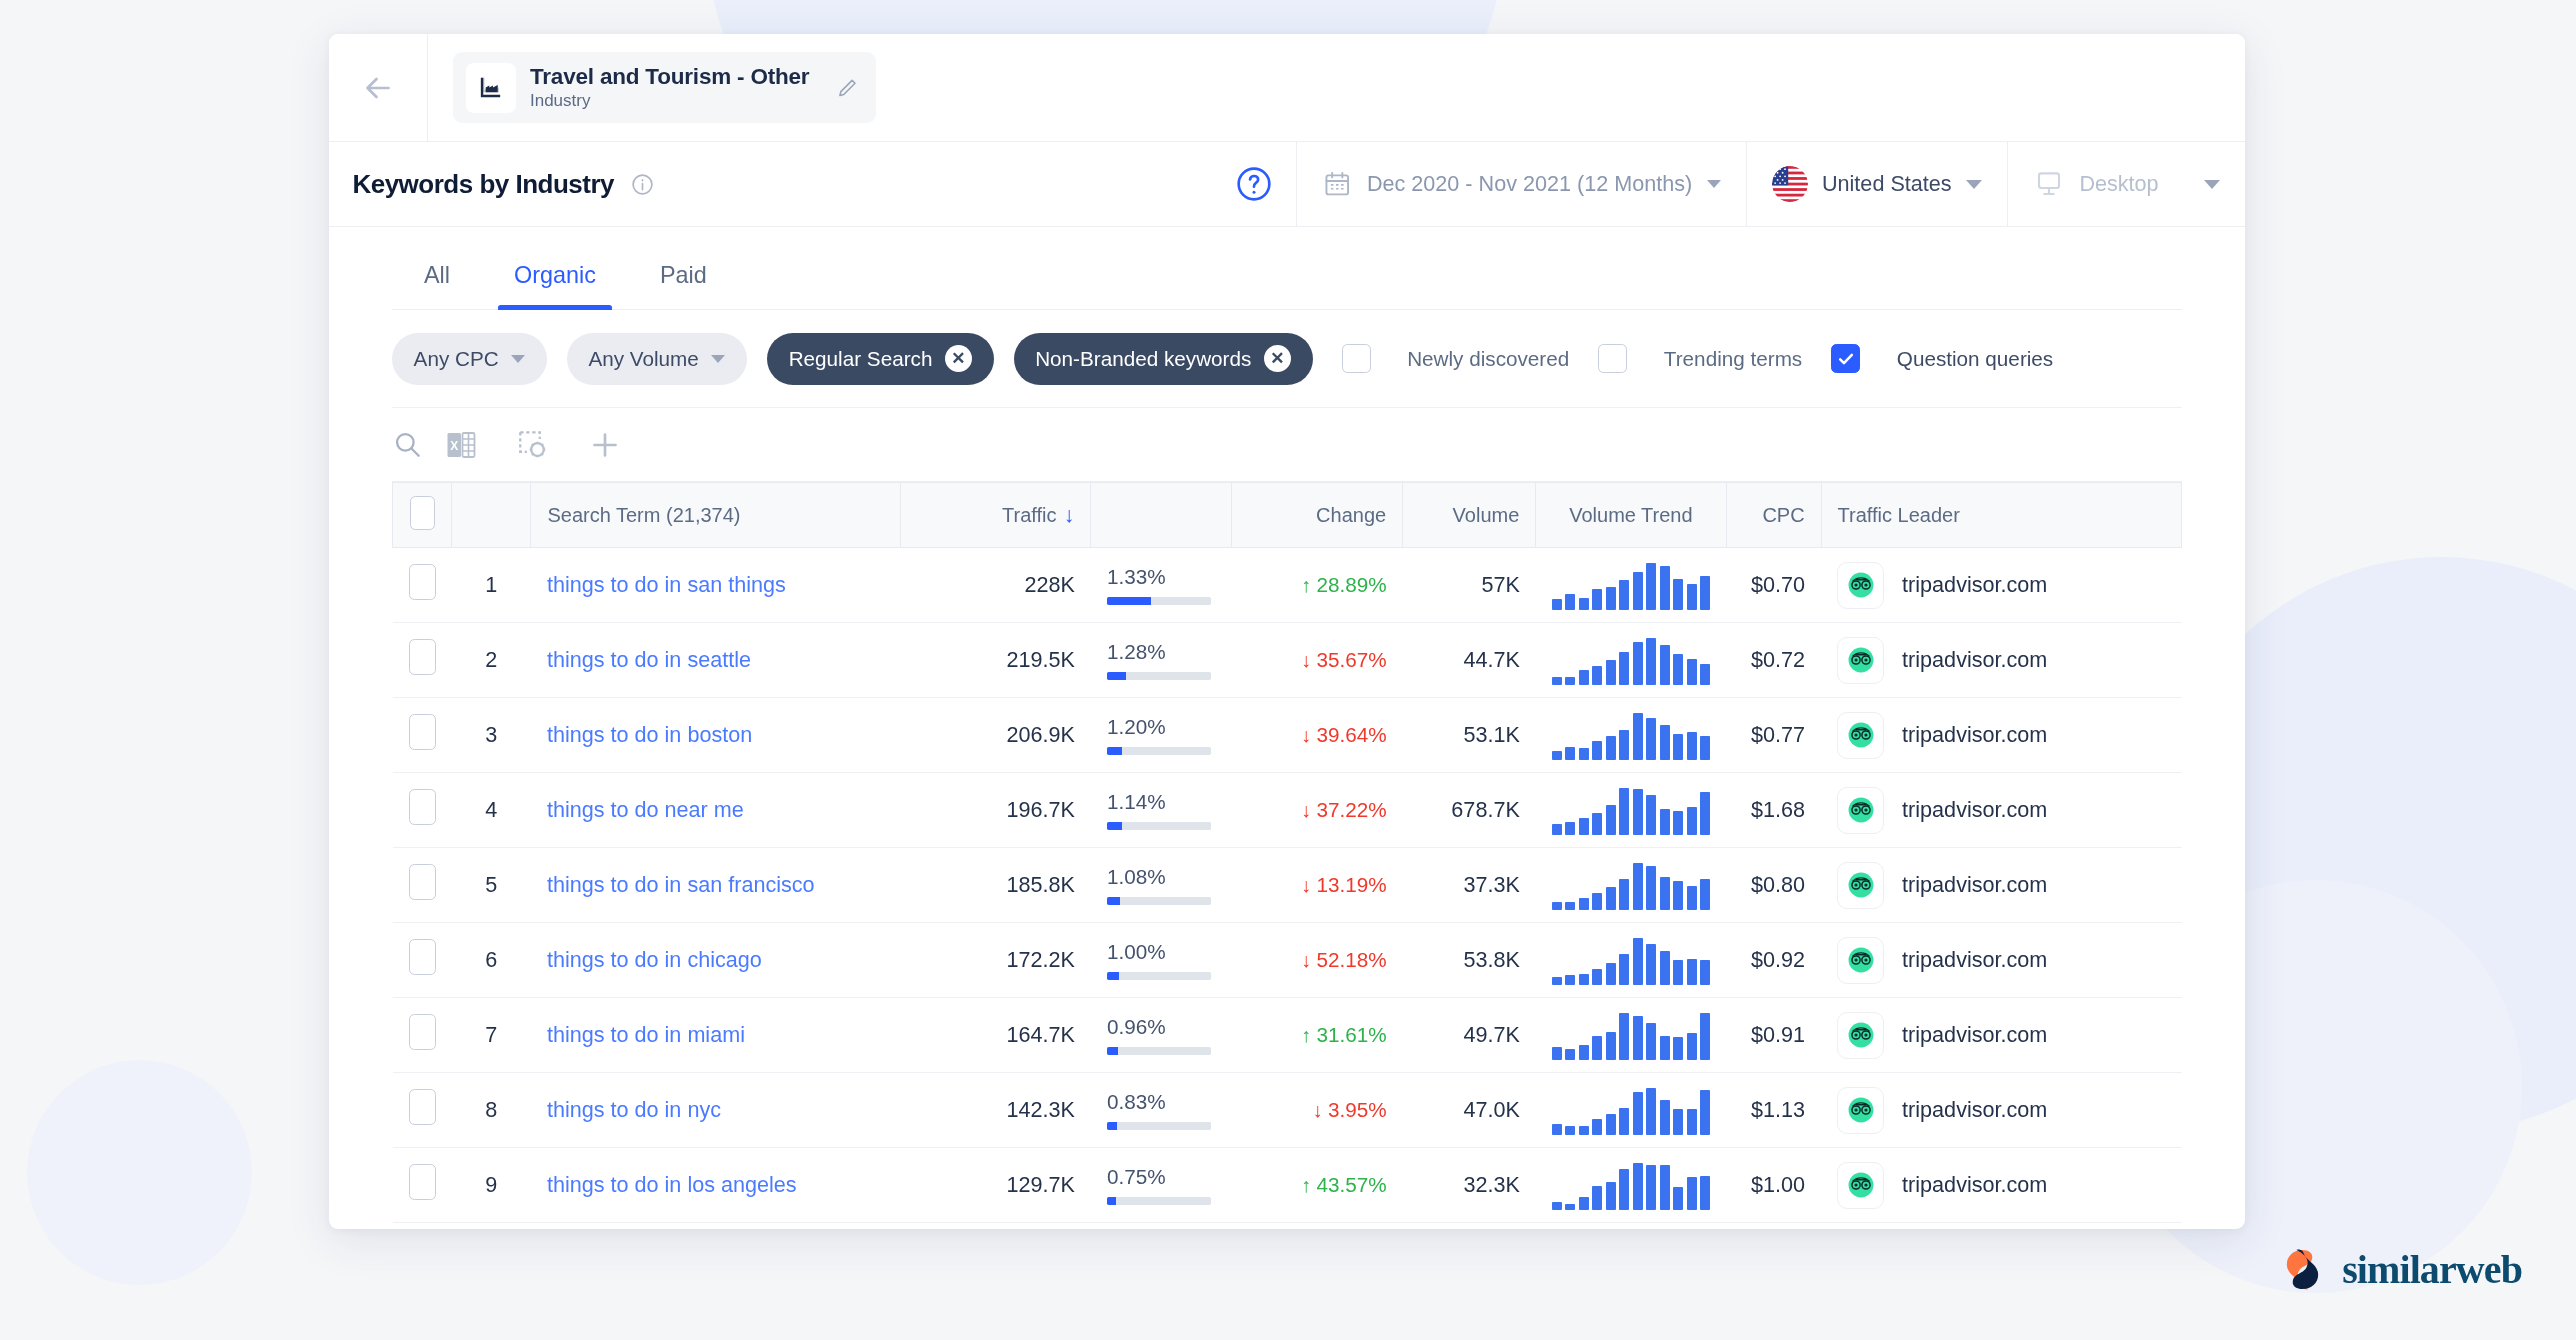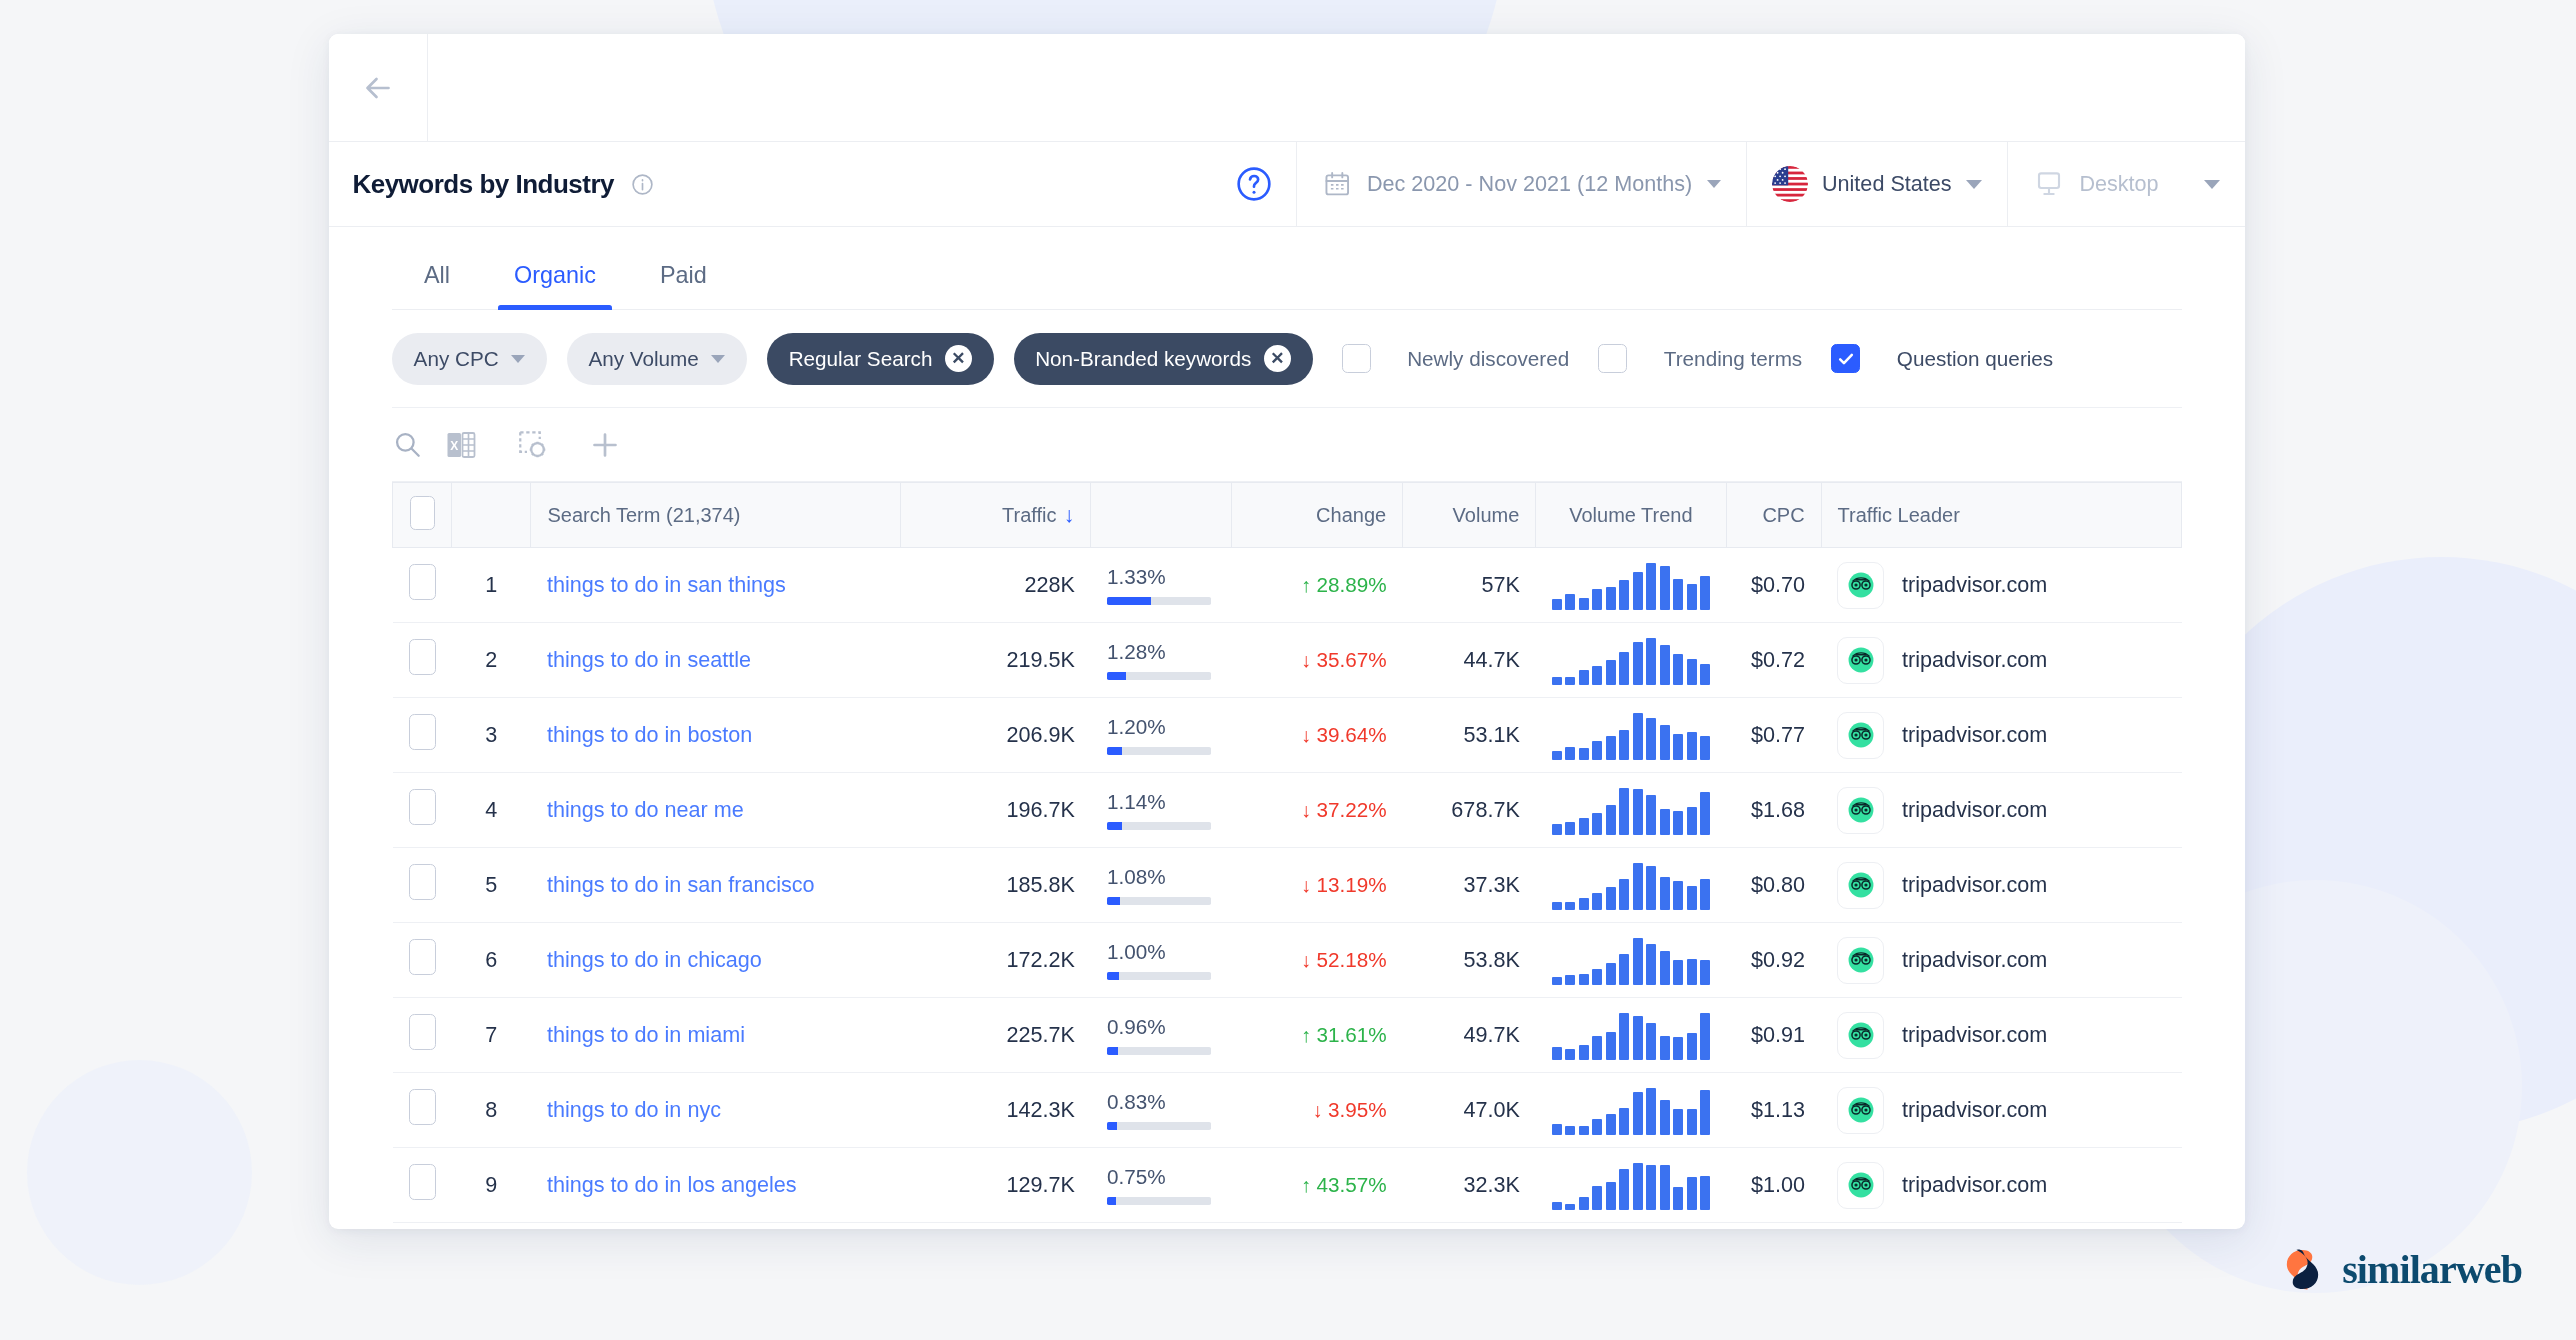--- a/index.html
+++ b/index.html
@@ -300,20 +300,36 @@
 
   <div class="window">
 
     <div class="topbar">
       <div class="back-cell">
         <svg class="back-arrow" viewBox="0 0 24 24" fill="none" stroke="#b6bfcf" stroke-width="1.8">
           <path d="M19 12H5M11 6l-6 6 6 6" stroke-linecap="round" stroke-linejoin="round"></path>
         </svg>
       </div>
 
+      <div class="entity-pill">
+        <div class="entity-icon-box">
+          <svg width="29" height="29" viewBox="0 0 24 24" fill="#1c2b48">
+            <path d="M3 4h2v12h14v-4l-4 2V12l-4 2v-2l-4 2V4H3z" opacity=".25"></path>
+            <path d="M4 20h16v-2H6V4H4v16z"></path>
+            <path d="M8 12l3-1.6V12l3-1.6V12l4-2v6H8v-4z"></path>
+          </svg>
+        </div>
+        <div class="entity-texts">
+          <div class="entity-title">Travel and Tourism - Other</div>
+          <div class="entity-sub">Industry</div>
+        </div>
+        <svg class="edit-pencil" viewBox="0 0 24 24" fill="none" stroke="#9aa5ba" stroke-width="1.6">
+          <path d="M16.5 4.5l3 3L8 19l-4 1 1-4L16.5 4.5z" stroke-linecap="round" stroke-linejoin="round"></path>
+        </svg>
+      </div>
     </div>
 
     <div class="header-row">
       <div class="header-left">
         <div class="page-title">Keywords by Industry</div>
         <svg class="info-circle" viewBox="0 0 24 24" fill="none" stroke="#aeb7c7" stroke-width="1.6">
           <circle cx="12" cy="12" r="9"></circle>
             <path d="M12 11v6M12 7.6v.8" stroke-linecap="round"></path>
         </svg>
       </div>
@@ -764,21 +780,21 @@
                     </svg>
                   </span>
                   <span class="leader-name">tripadvisor.com</span>
                 </div>
               </td>
             </tr>
             <tr>
               <td class="ctr"><span class="row-check"></span></td>
               <td class="ctr">7</td>
               <td class="lft"><span class="term-link">things to do in miami</span></td>
-              <td>225.7K</td>
+              <td>164.7K</td>
               <td class="pct-cell">
                 <div class="pct-val">0.96%</div>
                 <div class="pct-track">
                   <div class="pct-fill" style="width:11%"></div>
                 </div>
               </td>
               <td><span class="chg up"><span class="ar">↑</span>31.61%</span></td>
               <td>49.7K</td>
               <td class="ctr">
                 <div class="spark">

